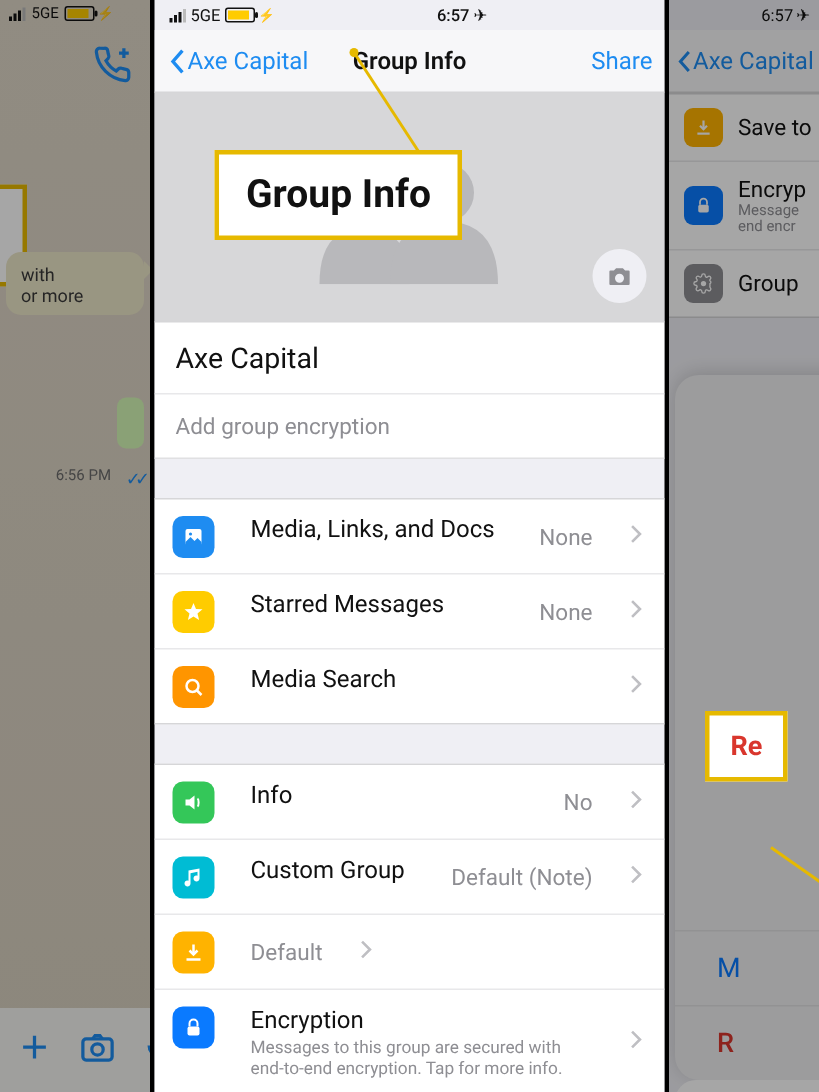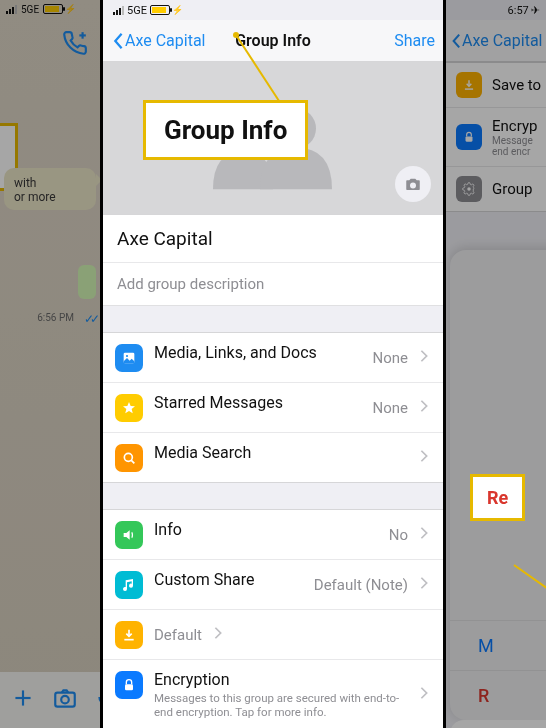--- a/index.html
+++ b/index.html
@@ -43,21 +43,21 @@
     .pc-hero .silh { position: absolute; left: 50%; top: 54%; transform: translate(-50%,-50%); color: #b6b6b8; }
     .pc-hero .cam { position: absolute; right: 12px; bottom: 12px; width: 36px; height: 36px; border-radius: 50%; background: #efeff4; display: flex; align-items: center; justify-content: center; color: #8e8e93; }
     .pc-hero .cam svg { width: 18px; height: 18px; }
 
     .group-title { background: #fff; border-top: 1px solid #d6d6d8; border-bottom: 1px solid #e0e0e2; }
     .gt-row { display: flex; align-items: center; justify-content: space-between; padding: 12px 14px; }
     .gt-row .name { font-size: 19px; color: #111; }
     .gt-row2 { padding: 12px 14px; border-top: 1px solid #e8e8ea; color: #8e8e93; font-size: 15px; }
 
     .section { margin-top: 26px; background: #fff; border-top: 1px solid #d6d6d8; border-bottom: 1px solid #d6d6d8; }
-    .row { display: flex; align-items: flex-start; padding: 10px 14px 10px 12px; gap: 11px; border-top: 1px solid #e8e8ea; }
+    .row { display: flex; align-items: flex-start; padding: 10px 14px 10px 12px; gap: 24px; border-top: 1px solid #e8e8ea; }
     .row:first-child { border-top: 0; }
     .row .ico { width: 28px; height: 28px; border-radius: 7px; display: flex; align-items: center; justify-content: center; color: #fff; flex: 0 0 auto; margin-top: 1px; }
     .row .ico svg { width: 16px; height: 16px; }
     .row .lab { flex: 1; font-size: 16px; color: #111; display:flex; flex-direction:column; justify-content:center; }
     .row .sub { font-size: 11.5px; color: #8e8e93; line-height: 1.25; margin-top: 2px; }
     .row .val { font-size: 15px; color: #8e8e93; align-self: center; }
     .row .chev { color: #bfbfc3; align-self: center; }
     .row .chev svg { width: 10px; height: 14px; }
 
     .ico.blue   { background:#1e8cf1; }
@@ -170,20 +170,21 @@
             <i></i>
           </span>
         <span>5GE</span>
         <span class="batt-ic">
             <span class="b">
               <span class="fill"></span>
             </span>
             <span class="bolt">⚡</span>
           </span>
       </span>
+      <span class="time"><span>6:57</span> <span>✈</span></span>
       <span class="batt"></span>
     </div>
 
     <div class="pc-nav">
       <div class="back">
         <svg viewBox="0 0 12 20" fill="none" stroke="currentColor" stroke-width="2.5">
             <polyline points="10,2 3,10 10,18"></polyline>
           </svg>
         <span>Axe Capital</span>
       </div>
@@ -209,21 +210,21 @@
       </div>
     </div>
 
     <div class="group-title">
       <div class="gt-row">
         <span class="name">Axe Capital</span>
         <span class="chev"><svg viewBox="0 0 10 16" fill="none" stroke="currentColor" stroke-width="2">
               <polyline points="2,2 8,8 2,14"></polyline>
             </svg></span>
       </div>
-      <div class="gt-row2">Add group description</div>
+      <div class="gt-row2">Add group encryption</div>
     </div>
 
     <div class="section">
       <div class="row">
         <span class="ico blue">
             <svg viewBox="0 0 24 24" fill="currentColor">
               <rect x="4" y="4" width="16" height="16" rx="2"></rect>
               <circle cx="9" cy="9" r="1.6" fill="#1e8cf1"></circle>
               <path d="M4 17l5-5 4 4 3-3 4 4v3H4z" fill="#1e8cf1"></path>
             </svg>
@@ -273,21 +274,21 @@
         <span class="chev"><svg viewBox="0 0 10 16" fill="none" stroke="currentColor" stroke-width="2">
               <polyline points="2,2 8,8 2,14"></polyline>
             </svg></span>
       </div>
       <div class="row">
         <span class="ico teal">
             <svg viewBox="0 0 24 24" fill="currentColor">
               <path d="M9 18a3 3 0 1 1-2-2.83V5l11-2v10a3 3 0 1 1-2-2.83V6.3L9 7.7V18z"></path>
             </svg>
           </span>
-        <span class="lab">Custom Share</span>
+        <span class="lab">Custom Group</span>
         <span class="val">Default (Note)</span>
         <span class="chev"><svg viewBox="0 0 10 16" fill="none" stroke="currentColor" stroke-width="2">
               <polyline points="2,2 8,8 2,14"></polyline>
             </svg></span>
       </div>
       <div class="row">
         <span class="ico dyellow">
             <svg viewBox="0 0 24 24" fill="none" stroke="currentColor" stroke-width="2.5">
               <path d="M12 4v10"></path>
               <path d="M8 10l4 4 4-4"></path>

